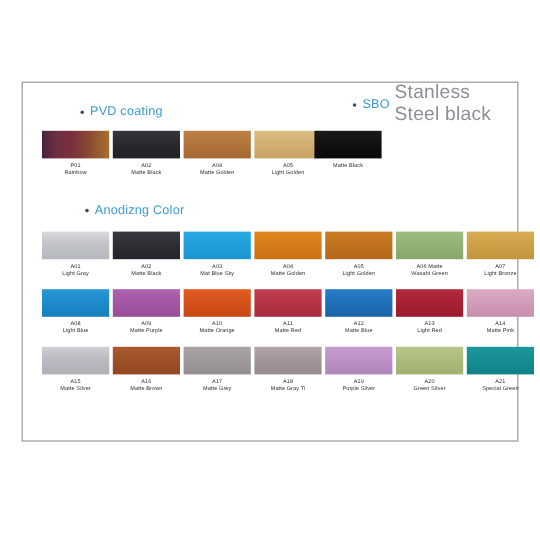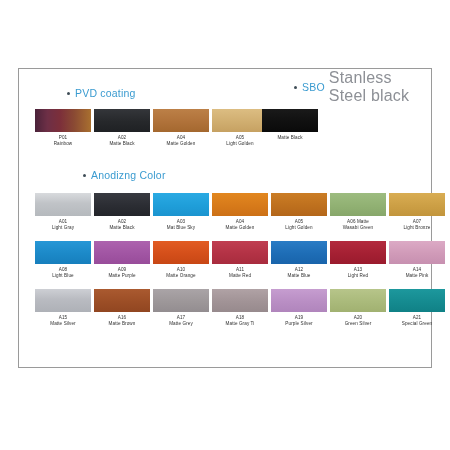--- a/index.html
+++ b/index.html
@@ -85,21 +85,21 @@
     left: 243px;
     top: 0;
   }
   #sbo-swatches {
     position: absolute;
     left: 243px;
     top: 40px;
   }
   #anod-header {
     position: absolute;
-    left: 32px;
+    left: 20px;
     top: 100px;
   }
   #anod-rows {
     position: absolute;
     left: 16px;
     top: 124px;
   }
   #anod-rows .swatch-row {
     margin-bottom: 10px;
   }

